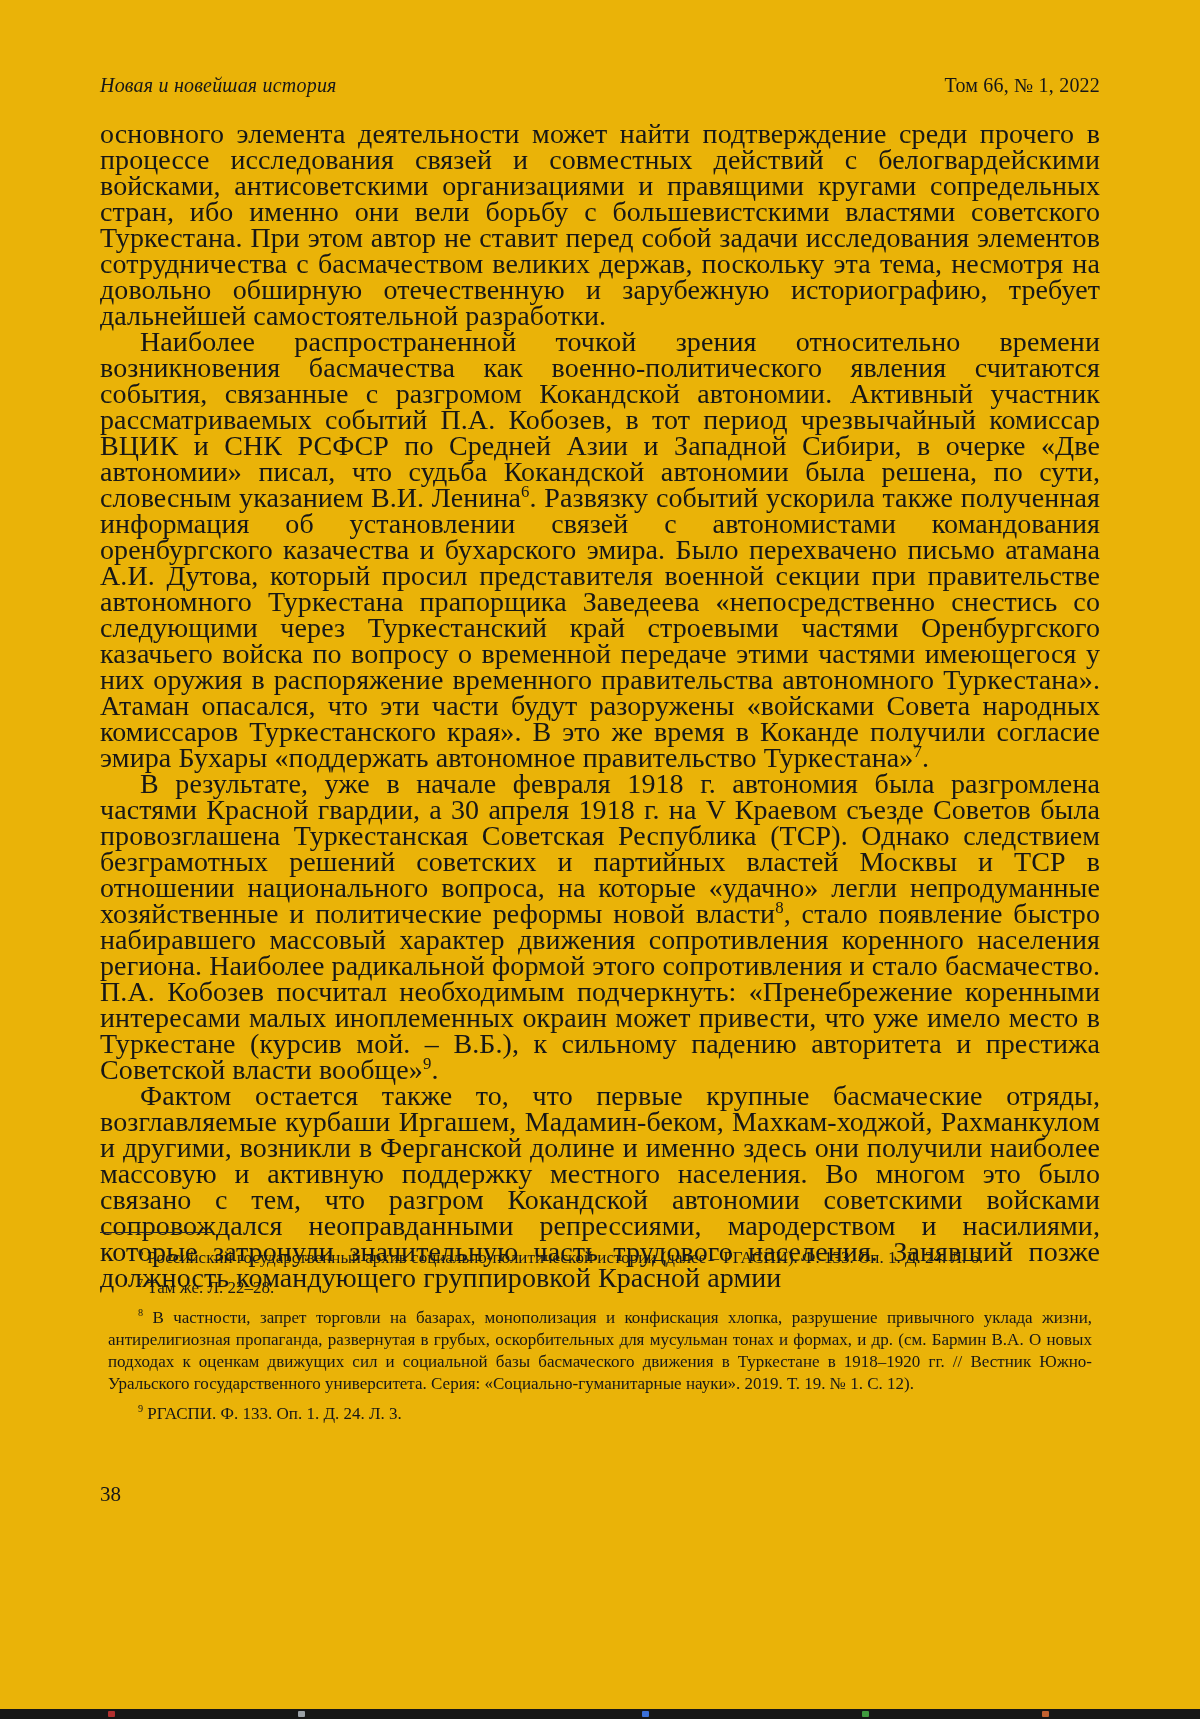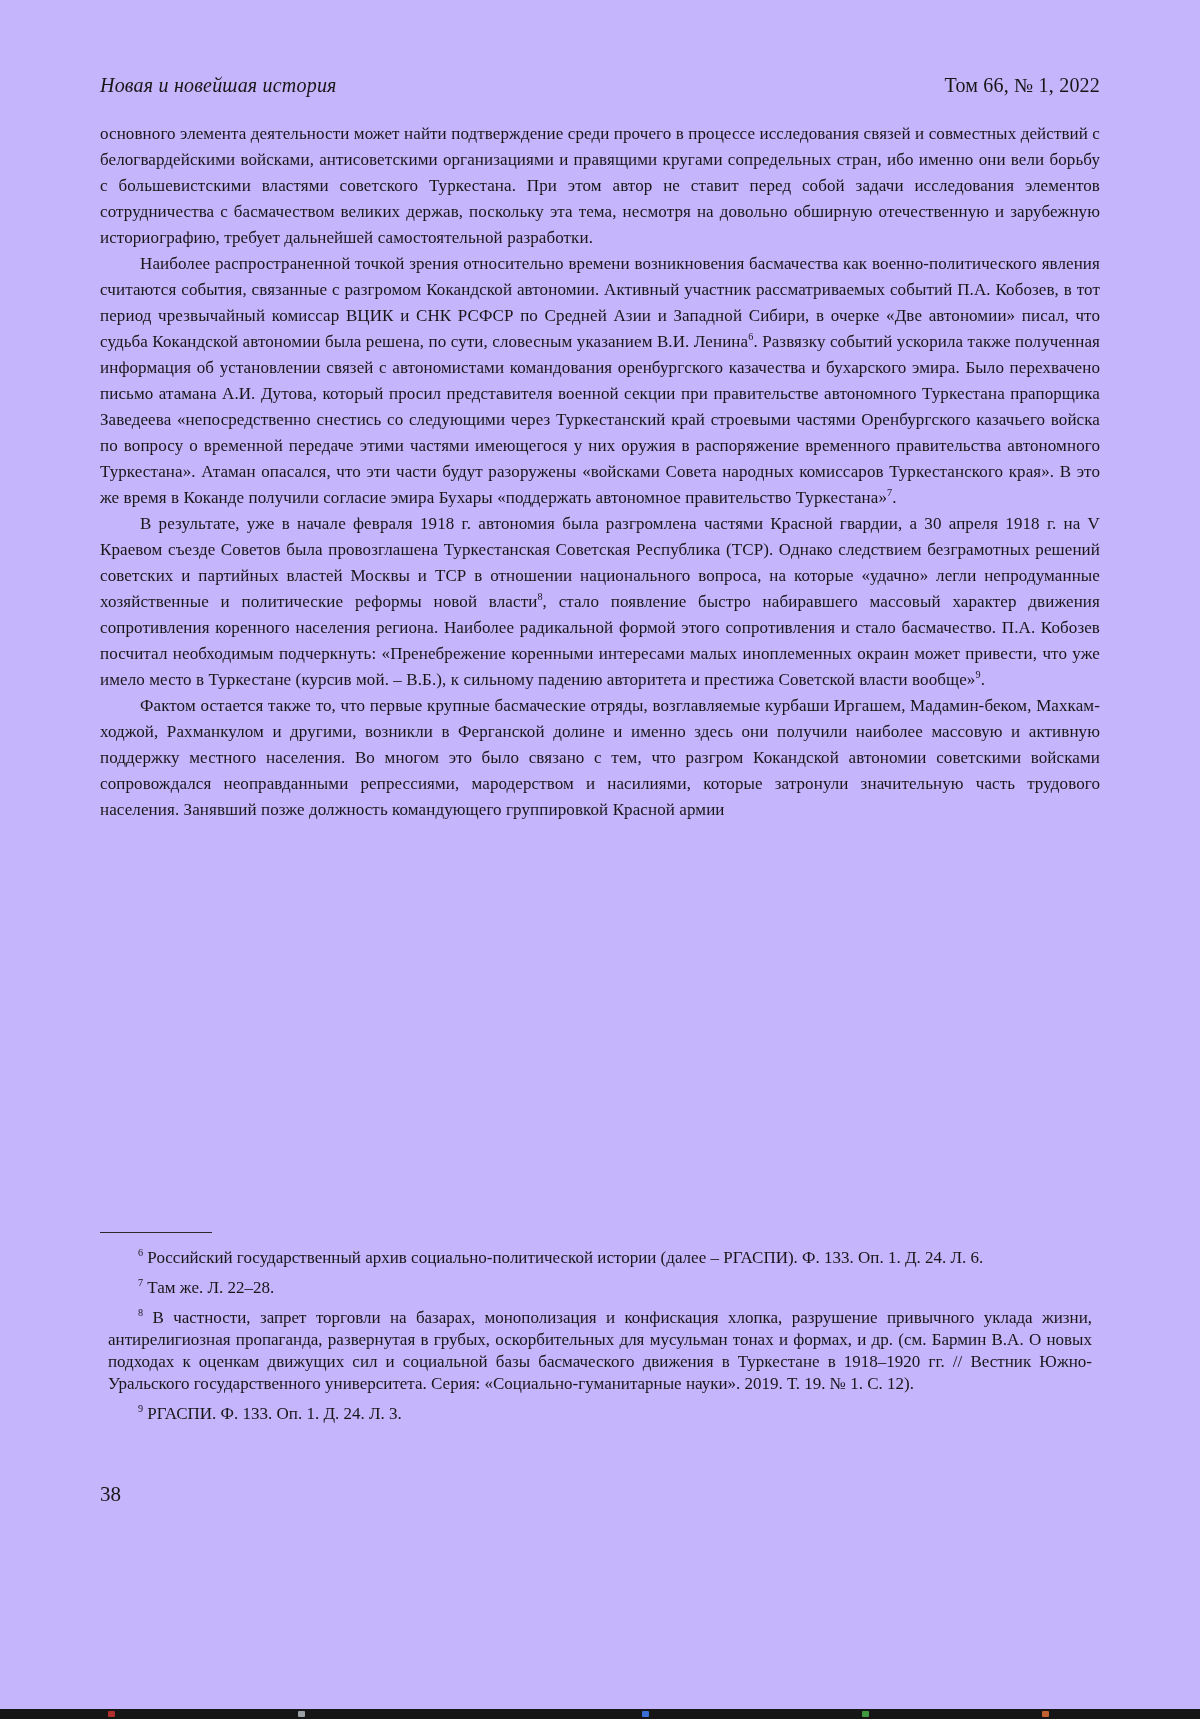--- a/index.html
+++ b/index.html
@@ -1,31 +1,31 @@
 <!DOCTYPE html>
 <html><head>
 <meta charset="utf-8">
 <style>
   * { box-sizing: border-box; }
   html, body { margin: 0; padding: 0; background: #ffffff; }
   .page {
     width: 1200px; height: 1719px; position: relative;
-    background: #c4b5fd; color: #171717; overflow: hidden;
+    background: #eab308; color: #171717; overflow: hidden;
     font-family: "Liberation Serif", serif;
   }
   .content { padding: 74px 100px 0 100px; }
   .page-header {
     display: flex; justify-content: space-between; align-items: baseline;
     font-size: 20px; margin-bottom: 24px;
   }
   .journal-title { font-style: italic; letter-spacing: 0.2px; }
   .issue-info { letter-spacing: 0.2px; }
   .body-text p.para {
     margin: 0; text-align: justify;
-    font-size: 17px; line-height: 26px; letter-spacing: 0.1px;
+    font-size: 28px; line-height: 26px; letter-spacing: 0.1px;
   }
   p.para.indent { text-indent: 40px; }
   .sup { vertical-align: super; font-size: 0.6em; line-height: 0; }
   .it { }
   .footer-area { position: absolute; left: 100px; right: 100px; top: 1232px; }
   .footnote-rule {
     width: 112px; height: 0; border-top: 1.6px solid #2a2a2a;
     margin: 0 0 14px 0;
   }
   .footnotes p.footnote {

